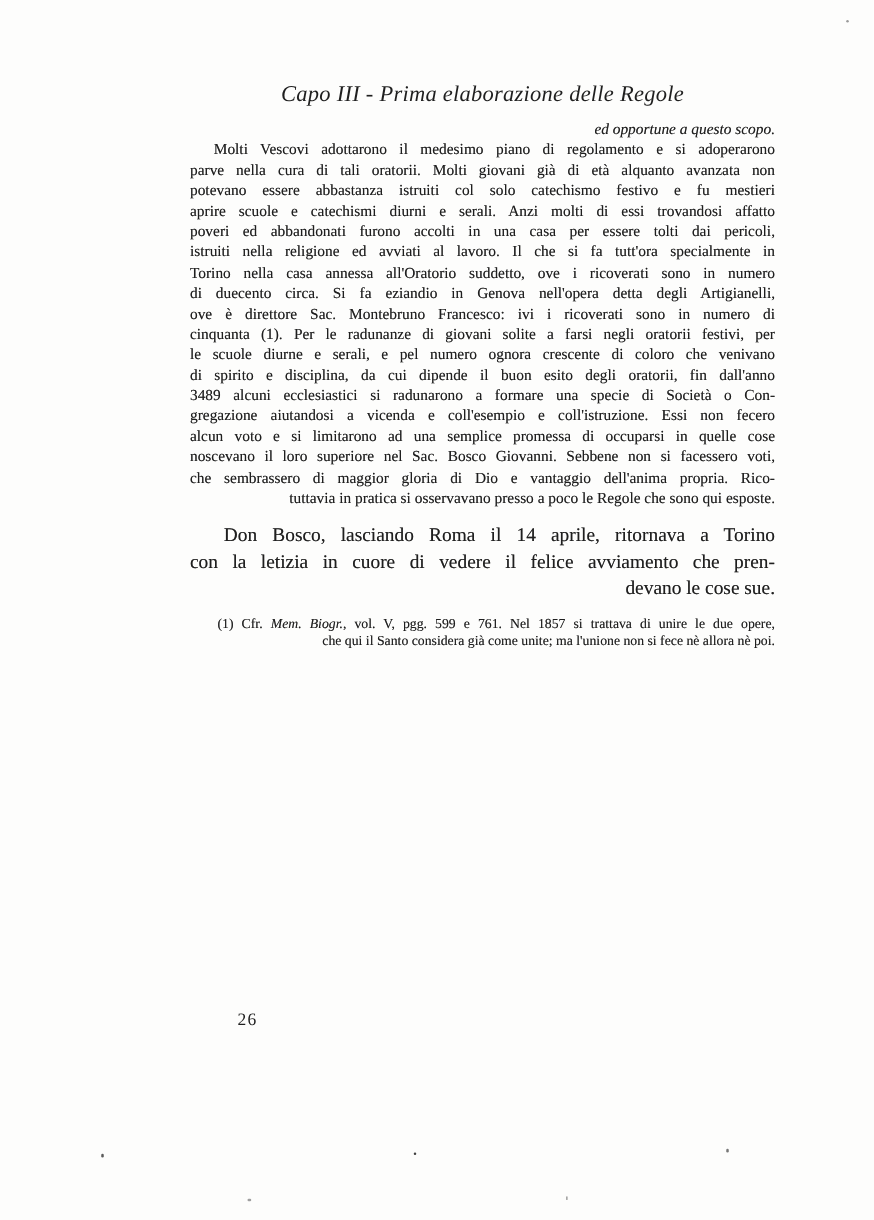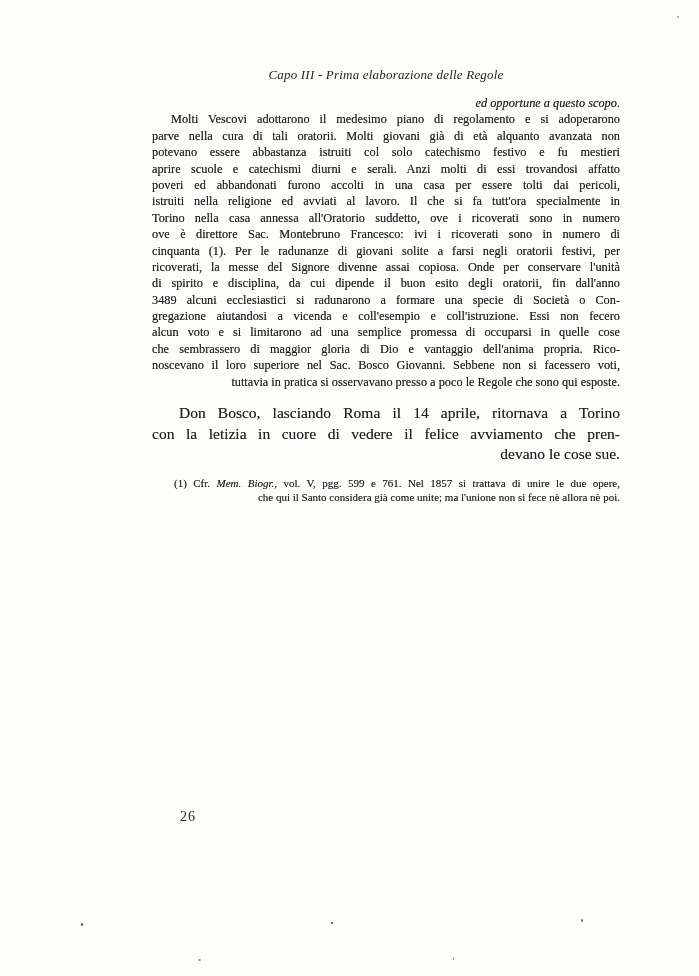--- a/index.html
+++ b/index.html
@@ -17,21 +17,21 @@
     color: #1f1f1f;
   }
   .column {
     position: absolute;
     left: 152px;
     top: 0;
     width: 468px;
   }
   .running-header {
     margin-top: 68px;
-    font-size: 13px;
+    font-size: 18px;
     line-height: 14px;
     font-style: italic;
     text-align: center;
     letter-spacing: 0.2px;
   }
   .body-text {
     margin-top: 13px;
     font-size: 12.3px;
     text-shadow: 0 0 0.4px rgba(20,20,20,0.55);
   }
@@ -63,21 +63,21 @@
     margin-top: 12px;
     font-size: 11px;
     text-shadow: 0 0 0.3px rgba(20,20,20,0.5);
   }
   .footnote .bline {
     line-height: 13.8px;
     height: 13.8px;
   }
   .pageno {
     position: absolute;
-    left: 180px;
+    left: 190px;
     top: 809px;
     font-size: 14px;
     line-height: 16px;
     letter-spacing: 1px;
   }
   .speck {
     position: absolute;
     border-radius: 1px;
   }
   .sp1 { left: 677px; top: 16px;  width: 2px; height: 2px; background: #9a9a9a; }
@@ -98,29 +98,30 @@
     <div class="body-text">
       <div class="bline it">ed opportune a questo scopo.</div>
 
       <div class="bline just indent1">Molti Vescovi adottarono il medesimo piano di regolamento e si adoperarono</div>
       <div class="bline just">parve nella cura di tali oratorii. Molti giovani già di età alquanto avanzata non</div>
       <div class="bline just">potevano essere abbastanza istruiti col solo catechismo festivo e fu mestieri</div>
       <div class="bline just">aprire scuole e catechismi diurni e serali. Anzi molti di essi trovandosi affatto</div>
       <div class="bline just">poveri ed abbandonati furono accolti in una casa per essere tolti dai pericoli,</div>
       <div class="bline just">istruiti nella religione ed avviati al lavoro. Il che si fa tutt'ora specialmente in</div>
       <div class="bline just">Torino nella casa annessa all'Oratorio suddetto, ove i ricoverati sono in numero</div>
+      <div class="bline just">di duecento circa. Si fa eziandio in Genova nell'opera detta degli Artigianelli,</div>
       <div class="bline just">ove è direttore Sac. Montebruno Francesco: ivi i ricoverati sono in numero di</div>
       <div class="bline just">cinquanta (1). Per le radunanze di giovani solite a farsi negli oratorii festivi, per</div>
-      <div class="bline just">ricoverati, la messe del Signore divenne assai copiosa. Onde per conservare l'unità</div>
+      <div class="bline just">le scuole diurne e serali, e pel numero ognora crescente di coloro che venivano</div>
       <div class="bline just">di spirito e disciplina, da cui dipende il buon esito degli oratorii, fin dall'anno</div>
       <div class="bline just">3489 alcuni ecclesiastici si radunarono a formare una specie di Società o Con-</div>
       <div class="bline just">gregazione aiutandosi a vicenda e coll'esempio e coll'istruzione. Essi non fecero</div>
       <div class="bline just">alcun voto e si limitarono ad una semplice promessa di occuparsi in quelle cose</div>
+      <div class="bline just">noscevano il loro superiore nel Sac. Bosco Giovanni. Sebbene non si facessero voti,</div>
       <div class="bline just">che sembrassero di maggior gloria di Dio e vantaggio dell'anima propria. Rico-</div>
-      <div class="bline just">noscevano il loro superiore nel Sac. Bosco Giovanni. Sebbene non si facessero voti,</div>
       <div class="bline">tuttavia in pratica si osservavano presso a poco le Regole che sono qui esposte.</div>
     </div>
 
     <div class="excerpt">
       <div class="bline just indent2">Don Bosco, lasciando Roma il 14 aprile, ritornava a Torino</div>
       <div class="bline just">con la letizia in cuore di vedere il felice avviamento che pren-</div>
       <div class="bline">devano le cose sue.</div>
     </div>
 
     <div class="footnote">

